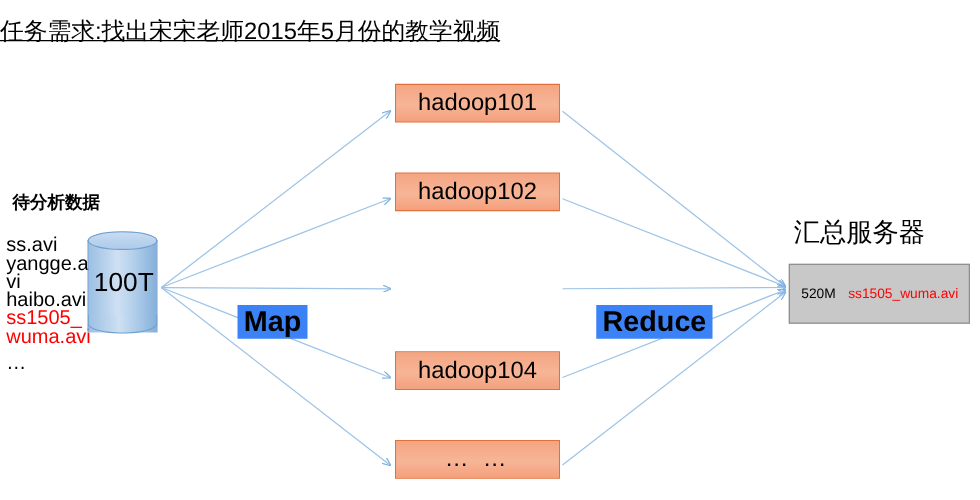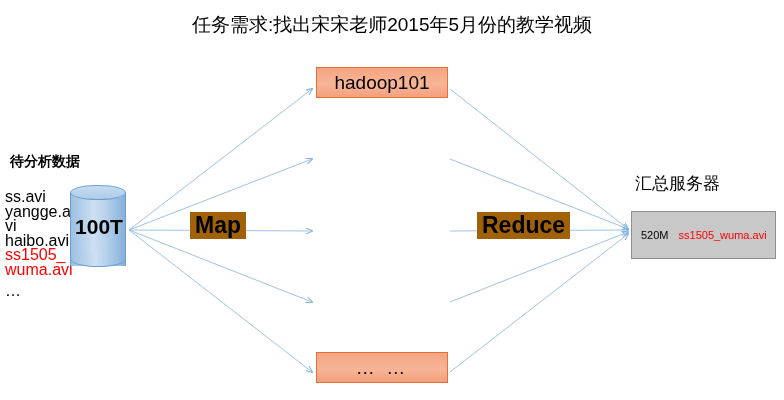--- a/index.html
+++ b/index.html
@@ -15,25 +15,25 @@
     overflow: hidden;
     font-family: "Liberation Sans", "DejaVu Sans", sans-serif;
   }
 
   
   #diagram-title {
     position: absolute;
     left: 0;
     top: 12px;
     width: 784px;
-    text-align: center;
     font-size: 19px;
     color: #000000;
     letter-spacing: 0px;
     white-space: nowrap;
+    text-decoration: underline;
   }
 
   
   #connectors {
     position: absolute;
     left: 0;
     top: 0;
     width: 784px;
     height: 400px;
     pointer-events: none;
@@ -102,21 +102,20 @@
     box-sizing: border-box;
   }
   #cyl-label {
     position: absolute;
     left: 0; top: 30px;
     width: 58px;
     text-align: center;
     font-size: 21px;
     color: #000000;
     z-index: 3;
-    font-weight: bold;
   }
 
   
   .node-box {
     position: absolute;
     left: 316px;
     width: 132px;
     height: 31px;
     background: linear-gradient(to bottom, #f4a582 0%, #f7b597 55%, #f4a07c 100%);
     border: 1px solid #e2703a;
@@ -128,33 +127,34 @@
     color: #000000;
   }
   .node-box.ellipsis-node { font-size: 19px; letter-spacing: 3px; }
 
   
   .stage-label {
     position: absolute;
     font-size: 23px;
     font-weight: bold;
     color: #000000;
-    background: #a16207;
+    background: #3b82f6;
     padding: 0 5px;
     white-space: nowrap;
+    margin-top: 32px;
   }
   #stage-map { left: 190px; top: 212px; }
   #stage-reduce { left: 477px; top: 212px; }
 
   
   #result-label {
     position: absolute;
     left: 635px;
     top: 172px;
-    font-size: 17px;
+    font-size: 21px;
     color: #000000;
     white-space: nowrap;
   }
   #result-box {
     position: absolute;
     left: 631px;
     top: 211px;
     width: 145px;
     height: 48px;
     background: #c8c8c8;
@@ -210,20 +210,22 @@
     <div id="cyl-body"></div>
     <div id="cyl-bottom"></div>
     <div id="cyl-top"></div>
     <div id="cyl-label">100T</div>
   </div>
 
   <div class="stage-label" id="stage-map">Map</div>
   <div class="stage-label" id="stage-reduce">Reduce</div>
 
   <div class="node-box" style="top:67px">hadoop101</div>
+  <div class="node-box" style="top:138px">hadoop102</div>
+  <div class="node-box" style="top:281px">hadoop104</div>
   <div class="node-box ellipsis-node" style="top:352px">… …</div>
 
   <div id="result-label">汇总服务器</div>
   <div id="result-box">
     <span id="result-size">520M</span>
     <span id="result-file">ss1505_wuma.avi</span>
   </div>
 
 </div>
 

